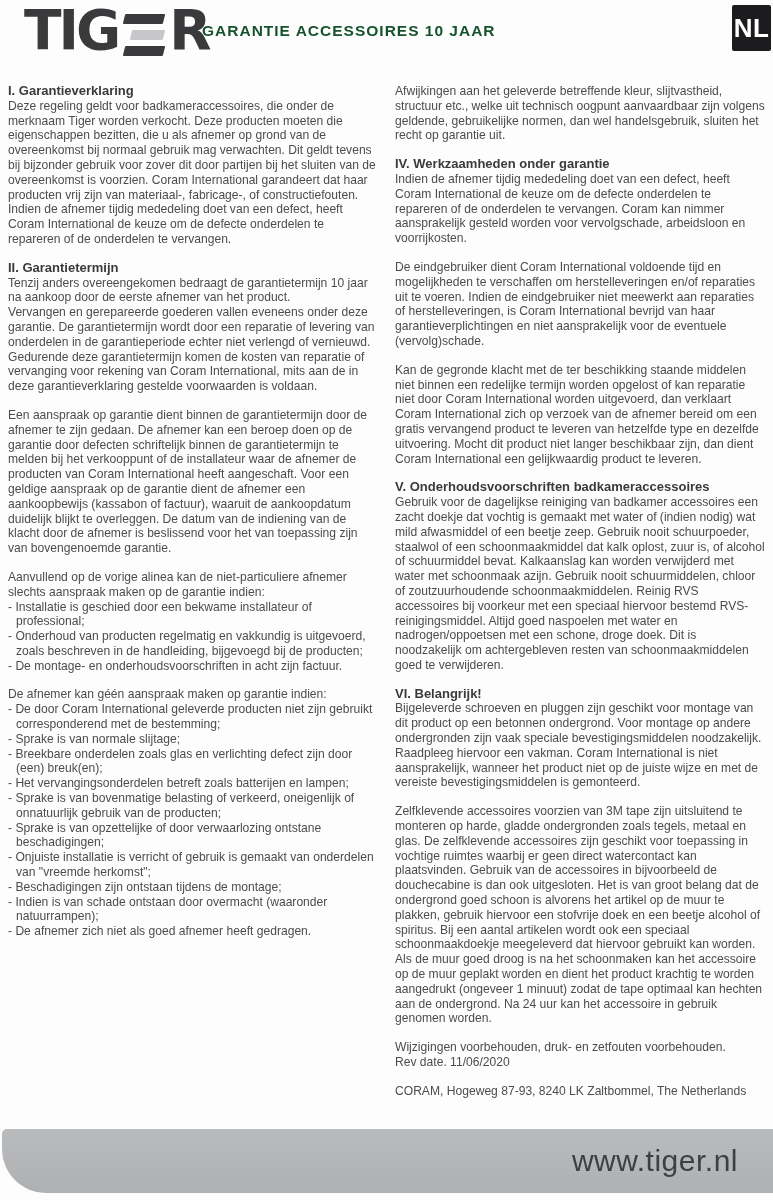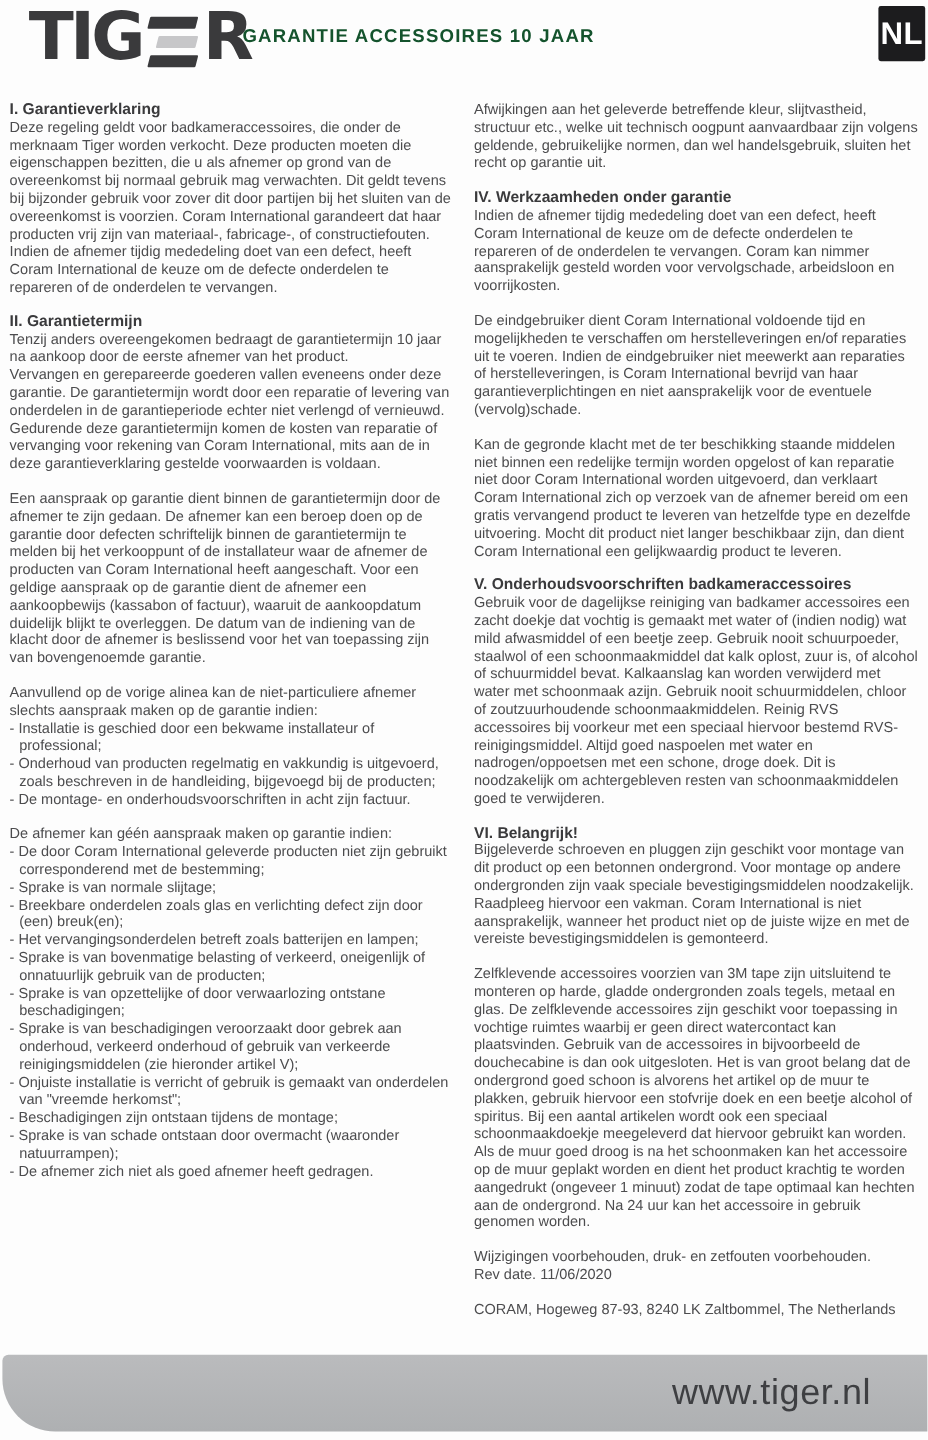--- a/index.html
+++ b/index.html
@@ -68,21 +68,21 @@
 
   
   .footer-bar{
     position:absolute;left:2px;right:0;top:1129px;height:64px;
     background:linear-gradient(180deg,#babbbd 0%,#aeb0b2 100%);
     border-radius:5px 0 0 44px;
     display:flex;align-items:center;justify-content:flex-end;
   }
   .footer-bar .site{
     font-size:30px;color:#3e3f42;letter-spacing:0.5px;
-    padding-right:47px;font-weight:normal;
+    padding-right:35px;font-weight:normal;
   }
 </style>
 </head>
 <body>
 
 <div class="page">
 
   <div class="logo">
     <span class="word">TIG</span>
     <span class="ebars">
@@ -112,24 +112,23 @@
         <div class="list-item">- De montage- en onderhoudsvoorschriften in acht zijn factuur.</div>
       </div>
       <p class="block para">De afnemer kan géén aanspraak maken op garantie indien:</p>
       <div class="block list">
         <div class="list-item">- De door Coram International geleverde producten niet zijn gebruikt corresponderend met de bestemming;</div>
         <div class="list-item">- Sprake is van normale slijtage;</div>
         <div class="list-item">- Breekbare onderdelen zoals glas en verlichting defect zijn door (een) breuk(en);</div>
         <div class="list-item">- Het vervangingsonderdelen betreft zoals batterijen en lampen;</div>
         <div class="list-item">- Sprake is van bovenmatige belasting of verkeerd, oneigenlijk of onnatuurlijk gebruik van de producten;</div>
         <div class="list-item">- Sprake is van opzettelijke of door verwaarlozing ontstane beschadigingen;</div>
-        <div class="list-item">- Sprake is van beschadigingen veroorzaakt door gebrek aan onderhoud, verkeerd onderhoud of gebruik van verkeerde reinigingsmiddelen (zie hieronder artikel V);</div>
         <div class="list-item">- Onjuiste installatie is verricht of gebruik is gemaakt van onderdelen van "vreemde herkomst";</div>
         <div class="list-item">- Beschadigingen zijn ontstaan tijdens de montage;</div>
-        <div class="list-item">- Sprake is van schade ontstaan door overmacht (waaronder natuurrampen);</div>
+        <div class="list-item">- Indien is van schade ontstaan door overmacht (waaronder natuurrampen);</div>
         <div class="list-item">- De afnemer zich niet als goed afnemer heeft gedragen.</div>
       </div>
     </div>
   <div class="col col-right" id="col-right">
       <p class="block para">Afwijkingen aan het geleverde betreffende kleur, slijtvastheid, structuur etc., welke uit technisch oogpunt aanvaardbaar zijn volgens geldende, gebruikelijke normen, dan wel handelsgebruik, sluiten het recht op garantie uit.</p>
       <h3 class="block heading">IV. Werkzaamheden onder garantie</h3>
       <p class="block para">Indien de afnemer tijdig mededeling doet van een defect, heeft Coram International de keuze om de defecte onderdelen te repareren of de onderdelen te vervangen. Coram kan nimmer aansprakelijk gesteld worden voor vervolgschade, arbeidsloon en voorrijkosten.</p>
       <p class="block para">De eindgebruiker dient Coram International voldoende tijd en mogelijkheden te verschaffen om herstelleveringen en/of reparaties uit te voeren. Indien de eindgebruiker niet meewerkt aan reparaties of herstelleveringen, is Coram International bevrijd van haar garantieverplichtingen en niet aansprakelijk voor de eventuele (vervolg)schade.</p>
       <p class="block para">Kan de gegronde klacht met de ter beschikking staande middelen niet binnen een redelijke termijn worden opgelost of kan reparatie niet door Coram International worden uitgevoerd, dan verklaart Coram International zich op verzoek van de afnemer bereid om een gratis vervangend product te leveren van hetzelfde type en dezelfde uitvoering. Mocht dit product niet langer beschikbaar zijn, dan dient Coram International een gelijkwaardig product te leveren.</p>
       <h3 class="block heading">V. Onderhoudsvoorschriften badkameraccessoires</h3>

